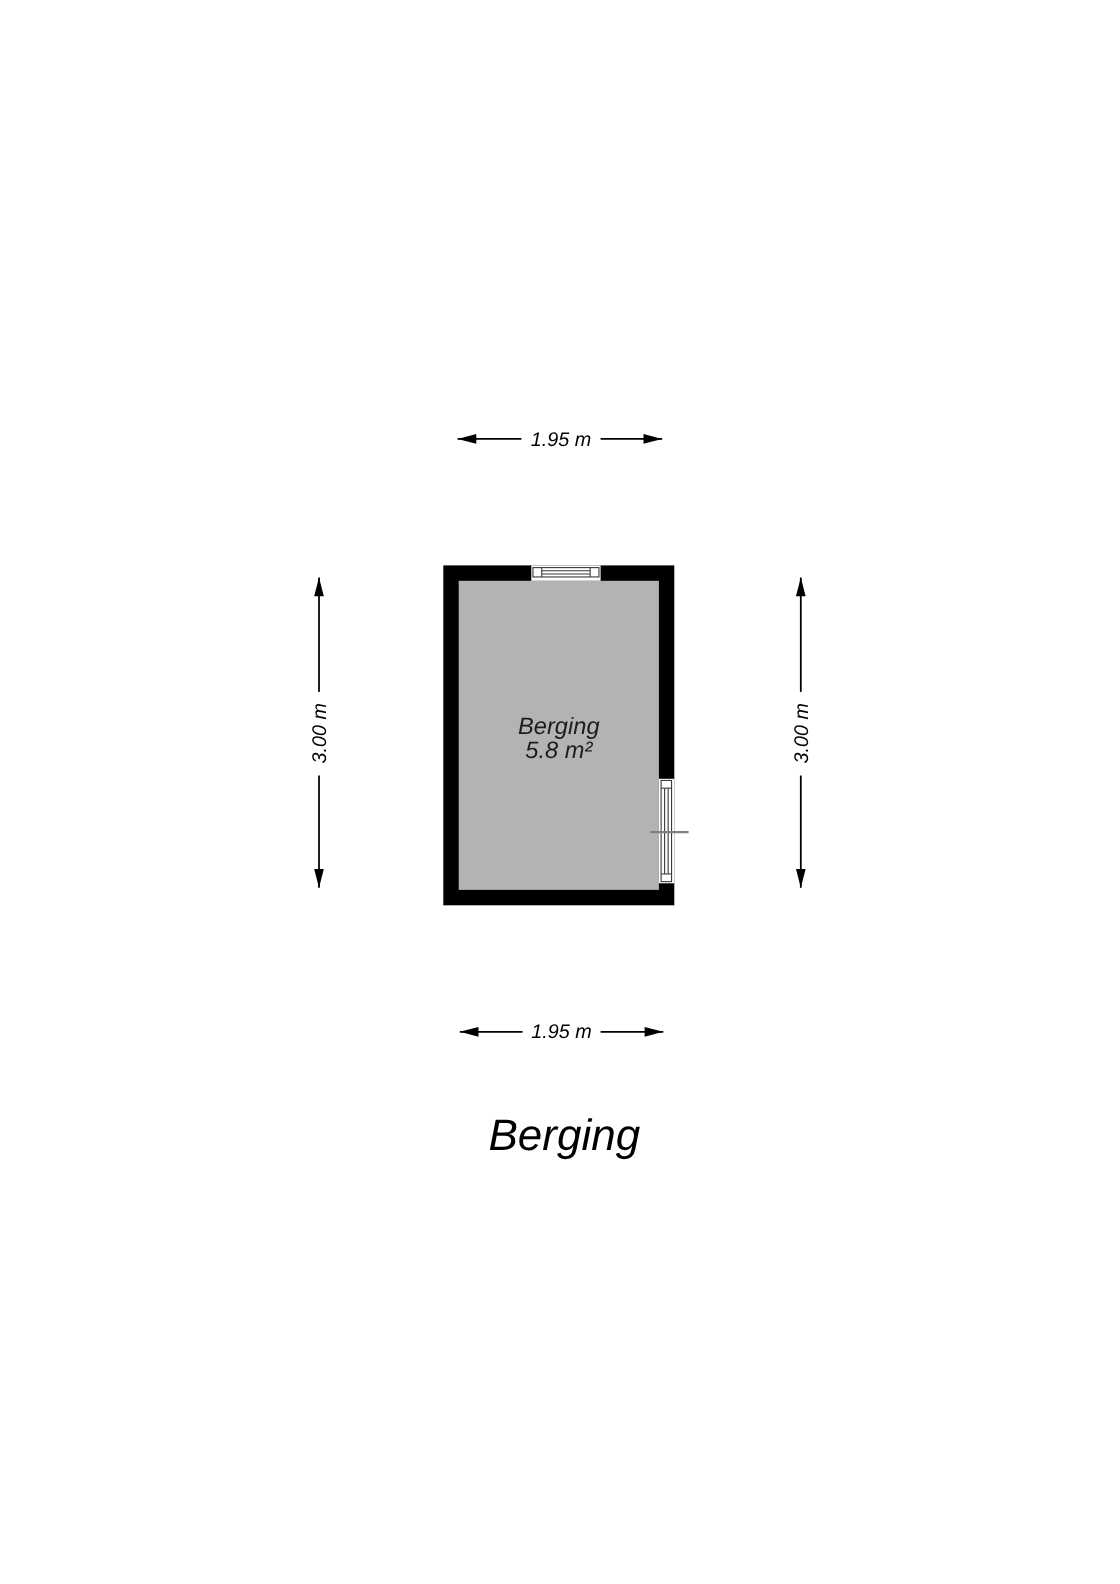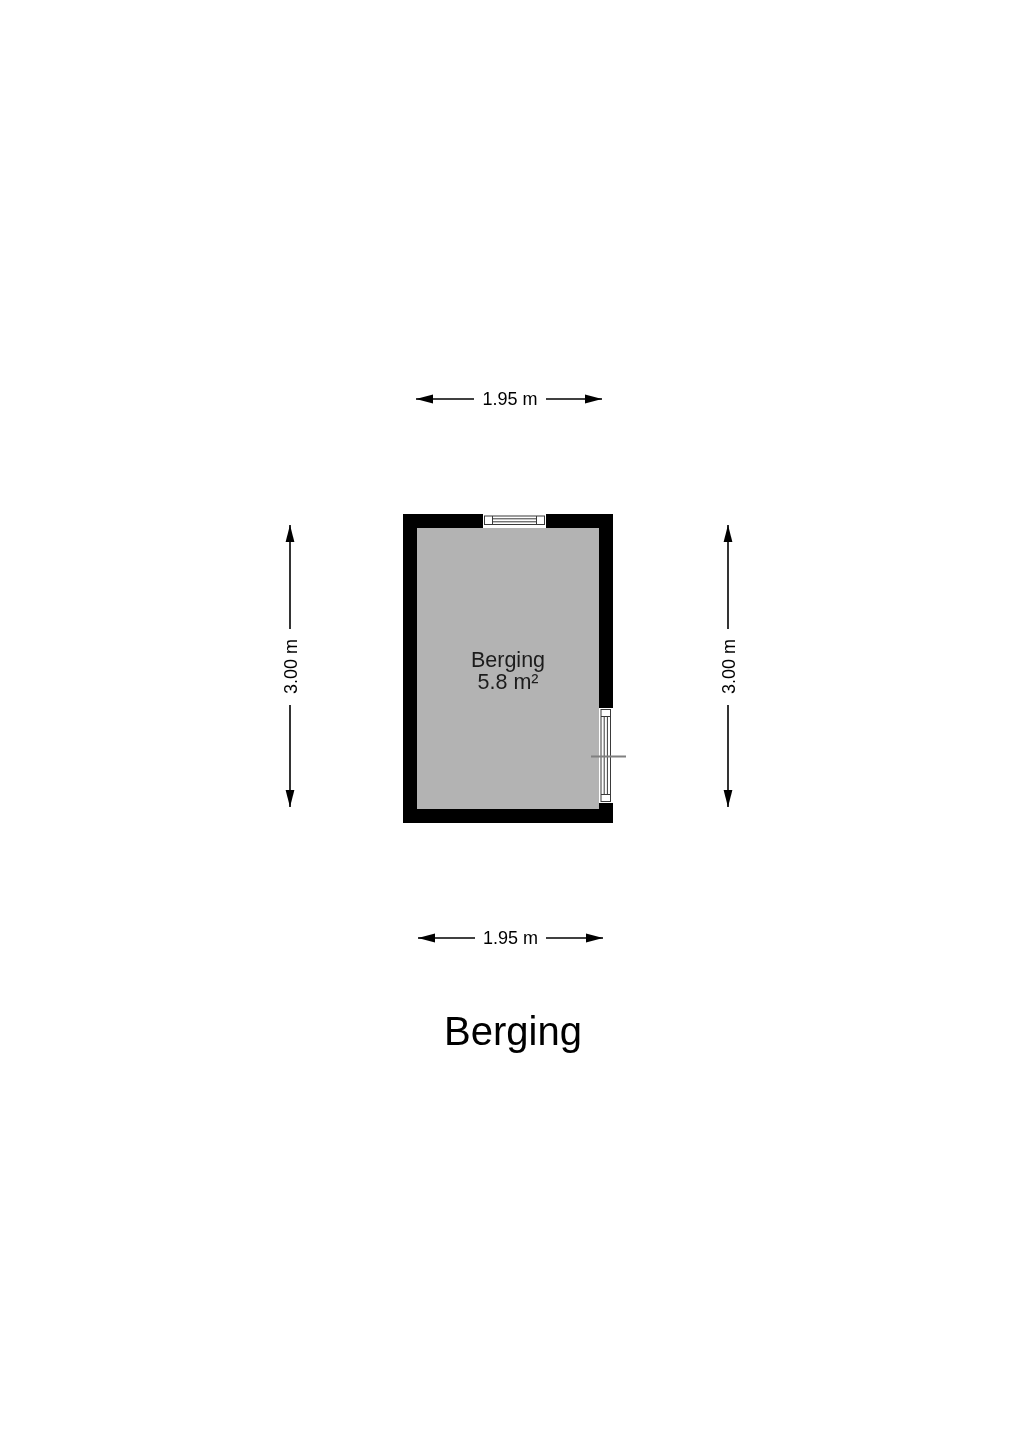--- a/index.html
+++ b/index.html
@@ -7,20 +7,21 @@
     padding: 0;
     background: #ffffff;
     font-family: "Liberation Sans", sans-serif;
   }
   .canvas {
     position: relative;
     width: 1018px;
     height: 1440px;
     background: #ffffff;
     overflow: hidden;
+    font-style: italic;
   }
   svg { display: block; }
   .dim-line {
     stroke: #000000;
     stroke-width: 1.6;
     fill: none;
   }
   .arrow-head { fill: #000000; stroke: none; }
   .dim-text {
     font-size: 18px;

